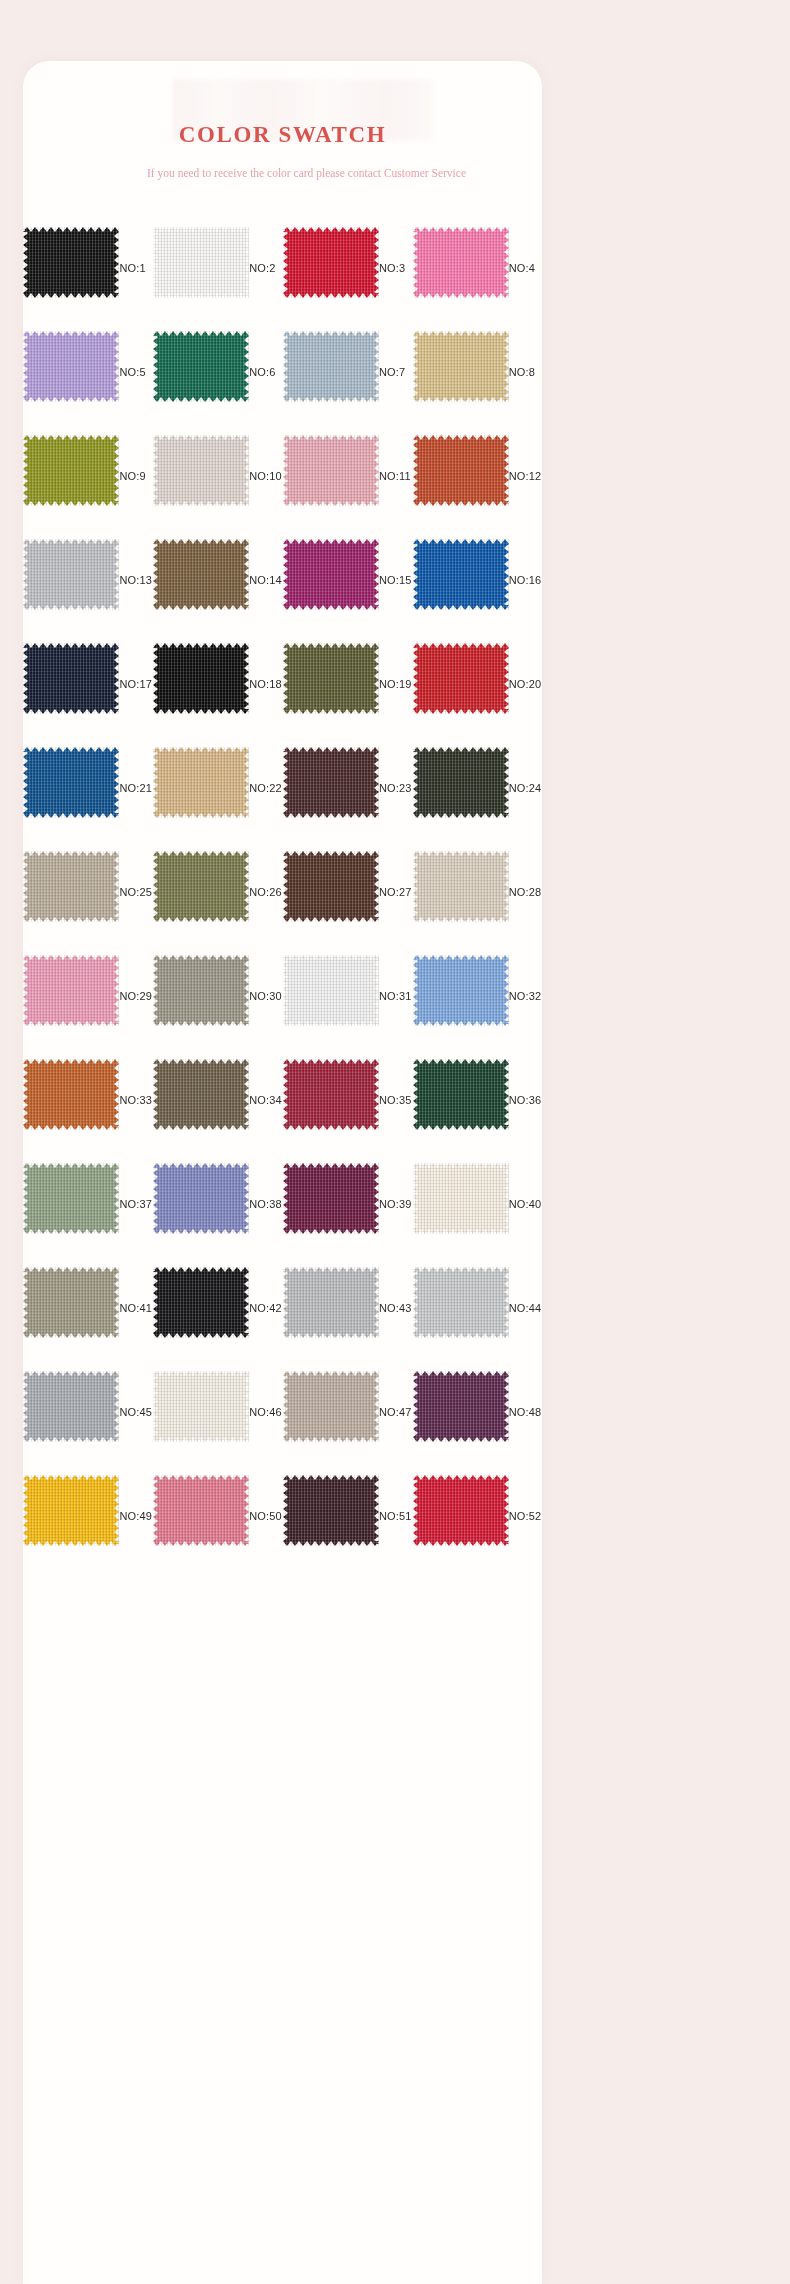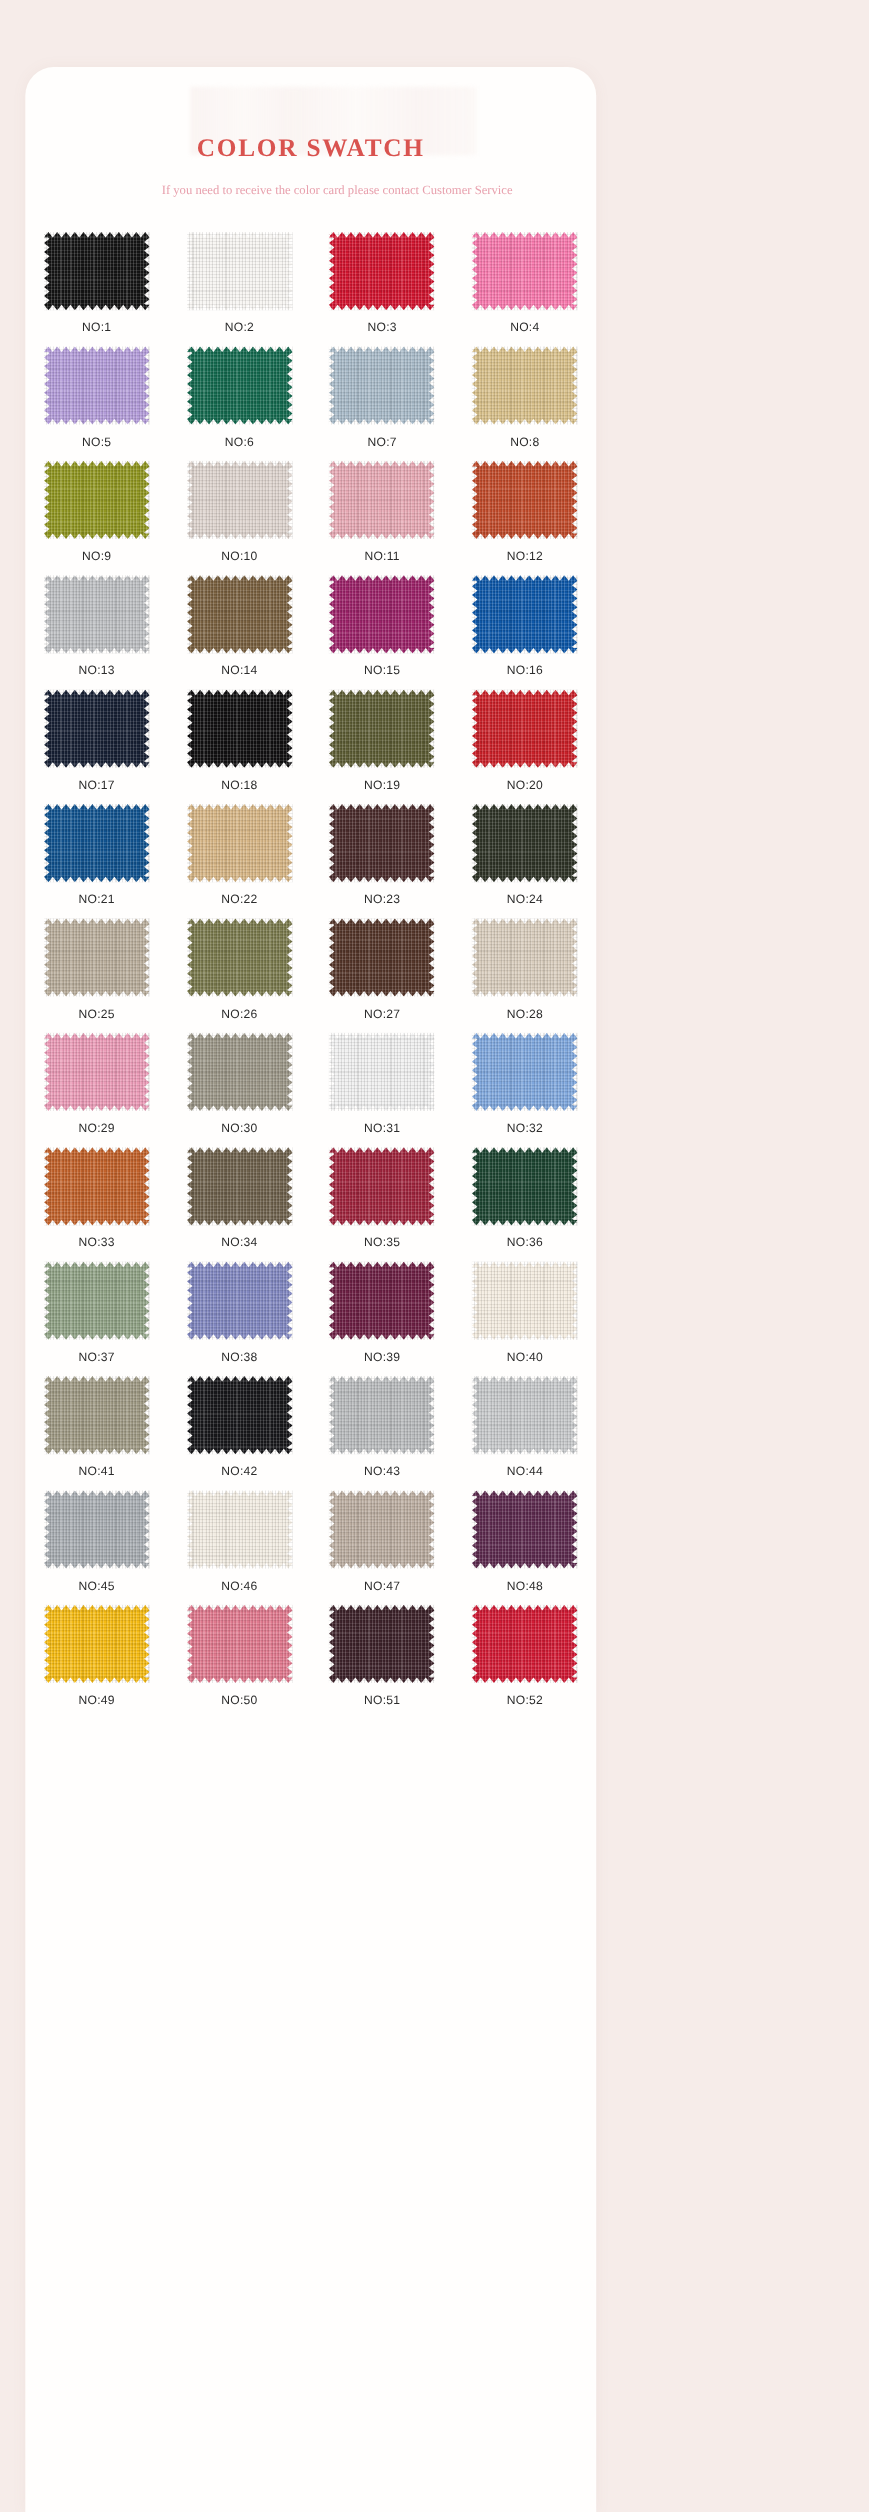--- a/index.html
+++ b/index.html
@@ -90,21 +90,21 @@
     grid-template-columns: repeat(4, 1fr);
     row-gap: 0;
     column-gap: 0;
     justify-items: center;
   }
 
   .cell {
     width: 129px;
     height: 104px;
     display: flex;
-    flex-direction: column;
+    flex-direction: row;
     align-items: center;
     justify-content: flex-start;
   }
 
   
   .swatch-wrap {
     position: relative;
     width: 96px;
     height: 71px;
   }

